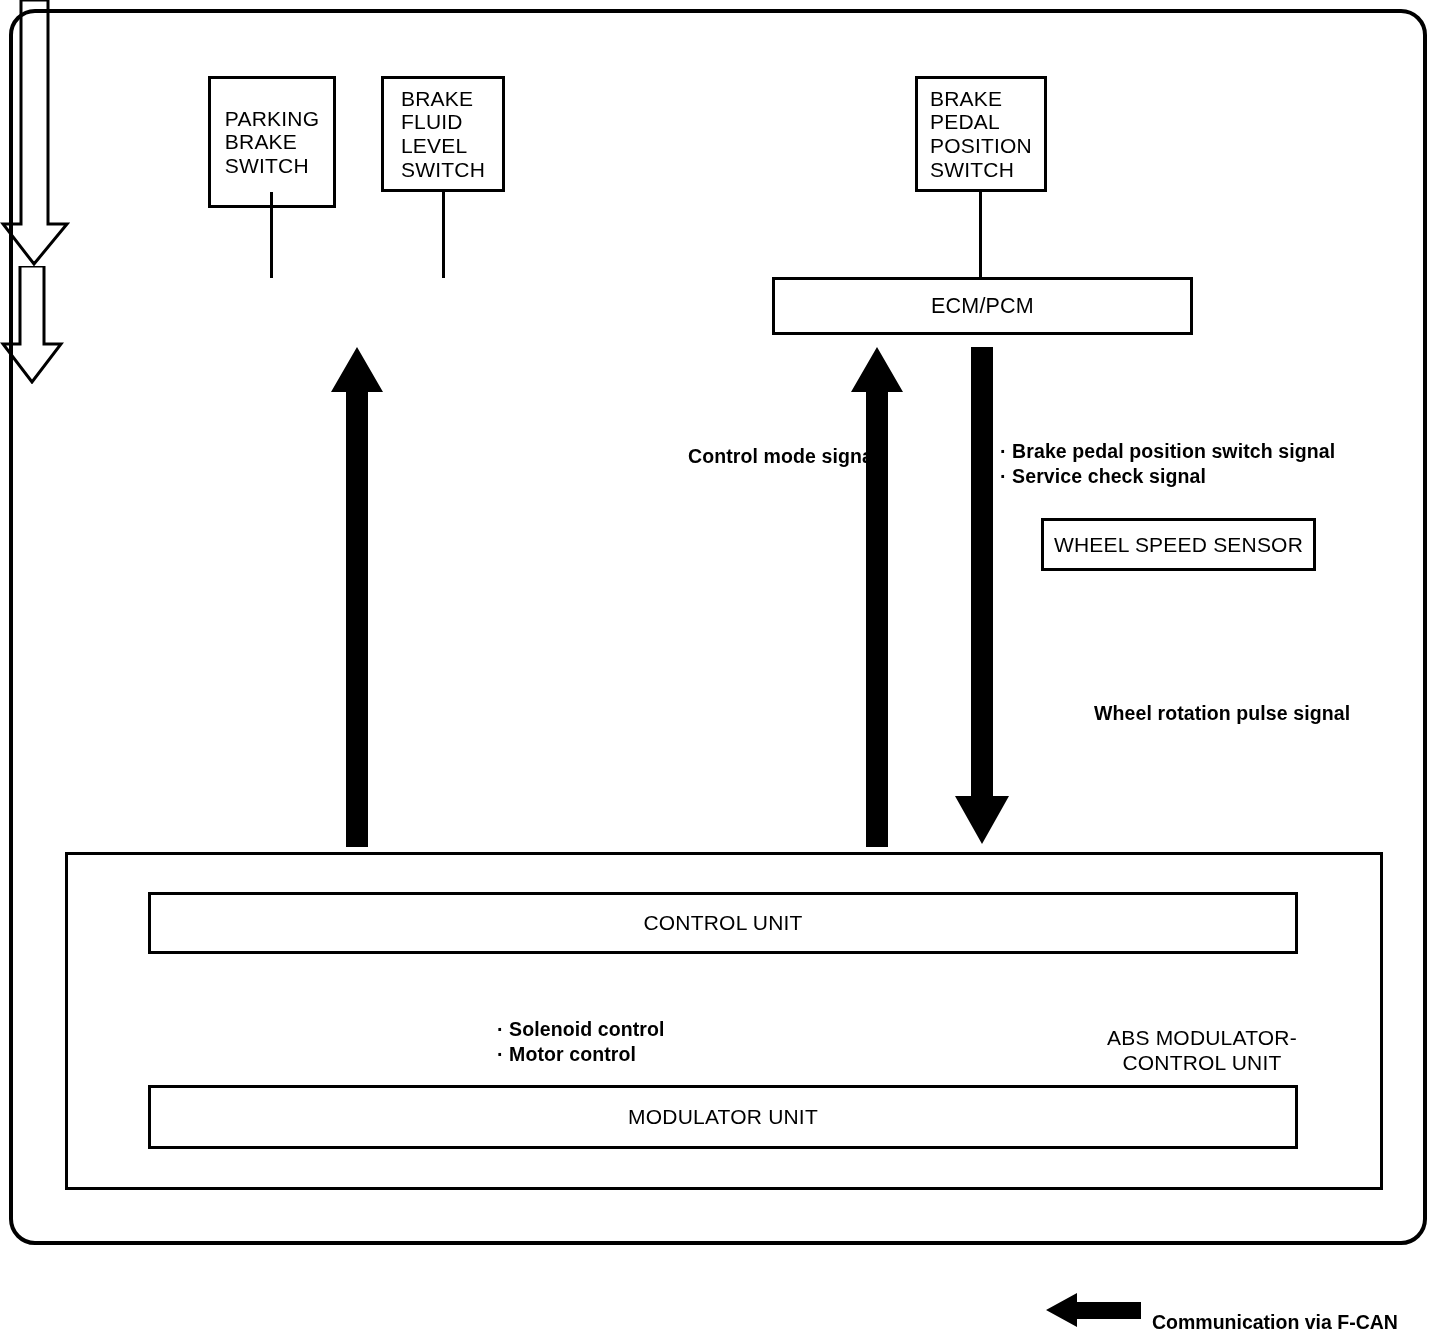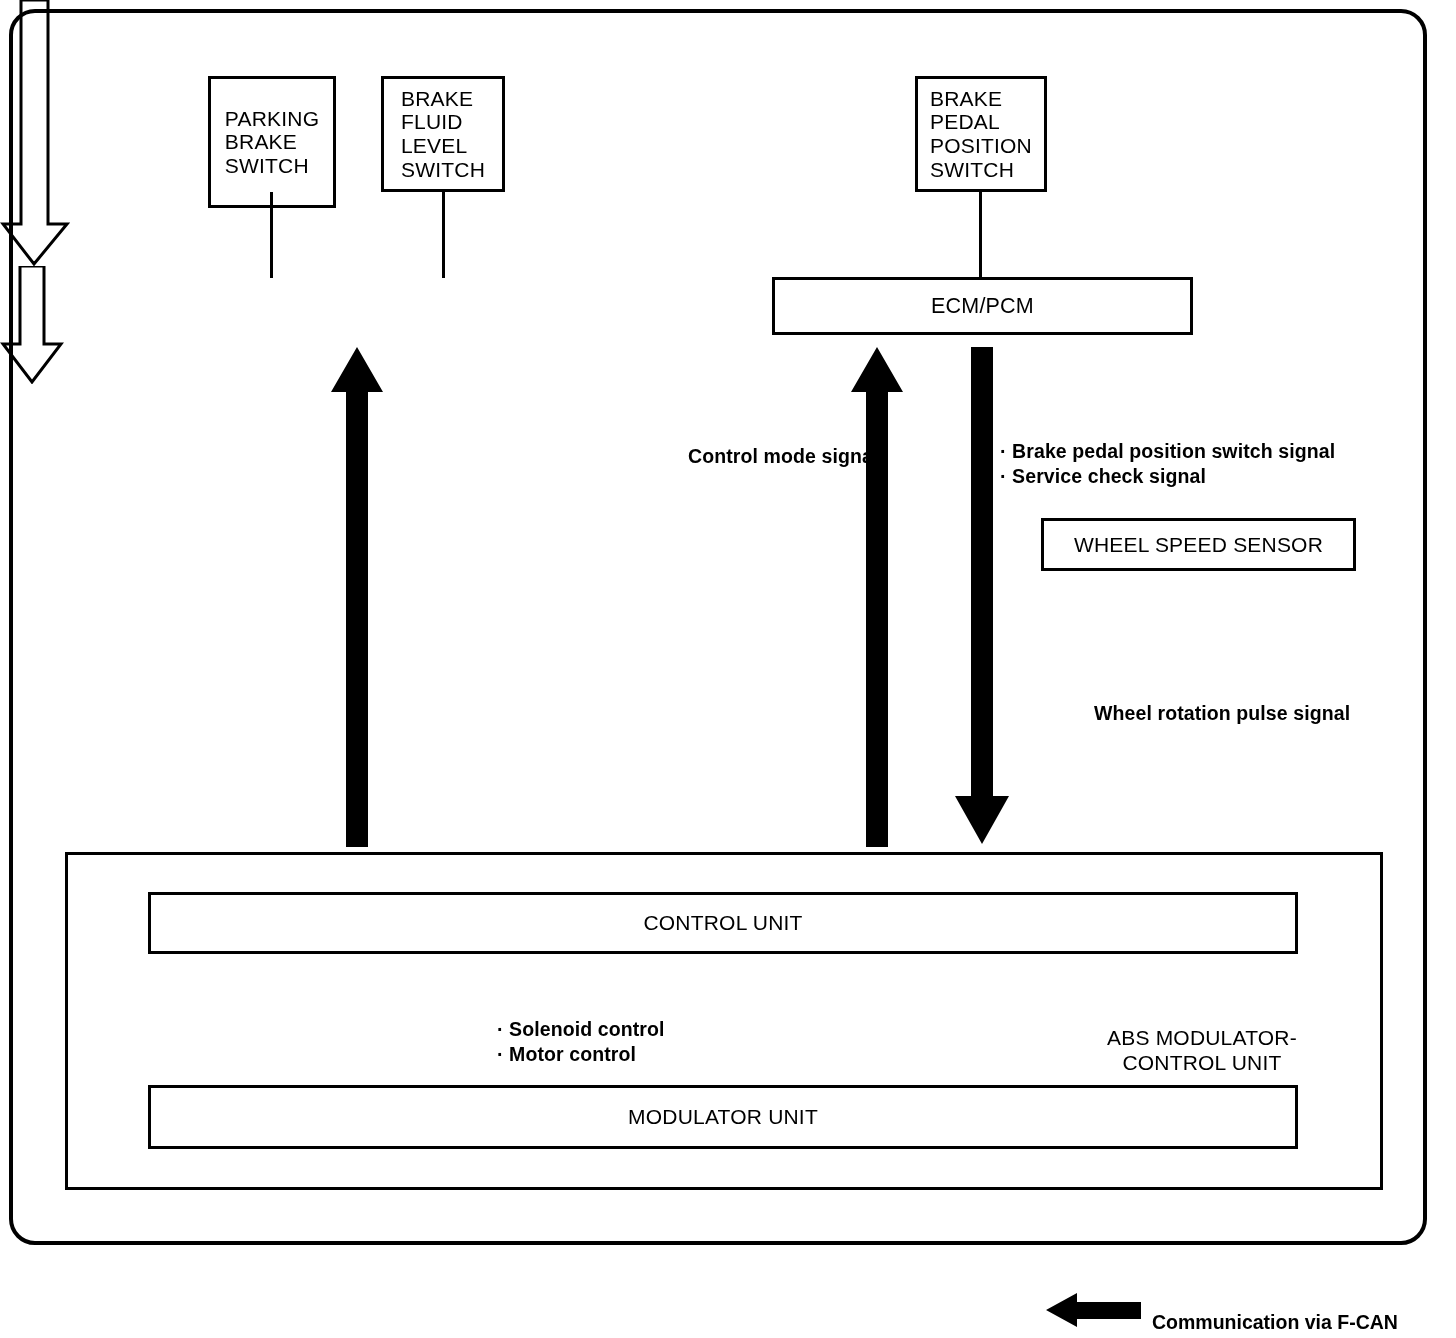--- a/index.html
+++ b/index.html
@@ -147,21 +147,21 @@
 
   <div class="label-txt" style="left:641px; top:418px;margin-left:47px;">
     <span>Control mode signal</span>
   </div>
 
   <div class="label-txt" style="left:1000px; top:413px;">
     <span>· Brake pedal position switch signal
 · Service check signal</span>
   </div>
 
-  <div class="box wss-box" style="left:1041px; top:518px; width:315px; height:53px;justify-content:center;">
+  <div class="box wss-box" style="left:1041px; top:518px; width:275px; height:53px;justify-content:center;">
     <span class="box-label">WHEEL SPEED SENSOR</span>
   </div>
 
   <div class="arrow-hollow" style="left:1042px; top:578px; width:70px; height:266px;">
     <svg width="70" height="266" viewBox="0 0 70 266">
       <polygon points="21,0 48,0 48,224 67,224 34,264 3,224 21,224" fill="#ffffff" stroke="#000000" stroke-width="3" stroke-linejoin="miter"></polygon>
     </svg>
   </div>
 
   <div class="label-txt" style="left:1094px; top:675px;">

